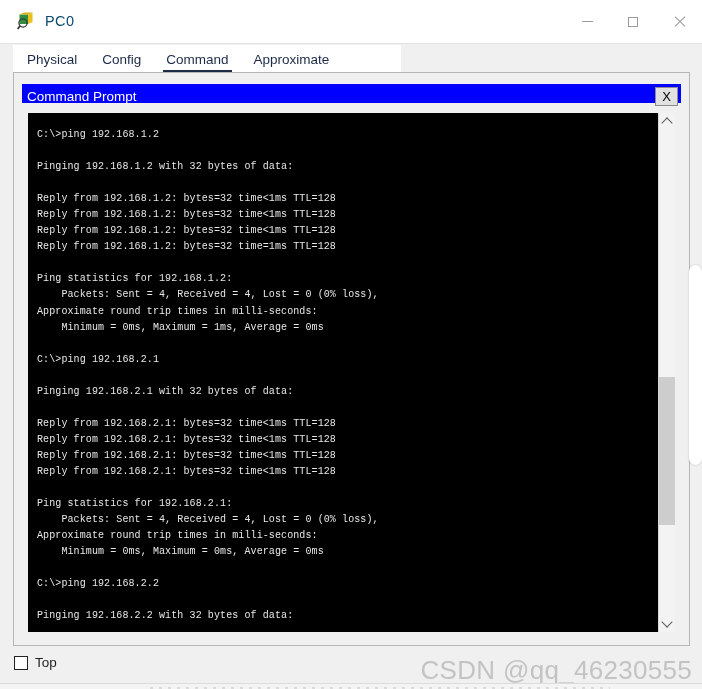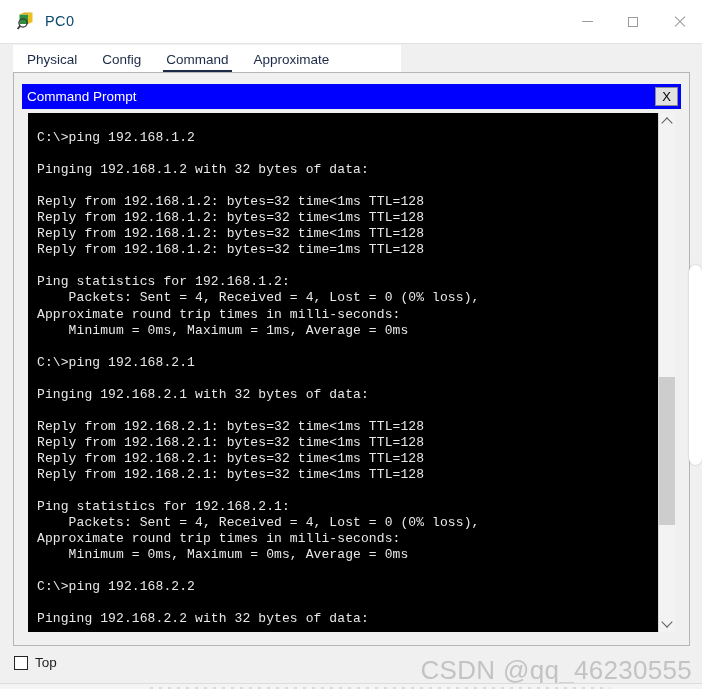--- a/index.html
+++ b/index.html
@@ -135,21 +135,21 @@
     left: 8px; top: 11px;
     width: 659px;
     height: 553px;
     background: #f0f0f0;
     box-sizing: border-box;
   }
   .cmd-titlebar {
     position: absolute;
     left: 0; top: 0;
     width: 659px;
-    height: 25px;
+    height: 19px;
     background: #0000ff;
     box-sizing: border-box;
   }
   .cmd-title-text {
     position: absolute;
     left: 5px; top: 4px;
     font-size: 13.5px;
     color: #ffffff;
     line-height: 17px;
   }
@@ -177,21 +177,21 @@
     background: #000000;
     box-sizing: border-box;
     overflow: hidden;
   }
   .term-text {
     position: absolute;
     left: 9px; top: 4px;
     width: 615px;
     color: #e8e8e8;
     font-family: "Liberation Mono", "DejaVu Sans Mono", monospace;
-    font-size: 13px;
+    font-size: 10px;
     line-height: 16.05px;
     white-space: pre;
     letter-spacing: .1px;
   }
 
   
   .term-sb {
     position: absolute;
     right: 0; top: 0;
     width: 17px;

